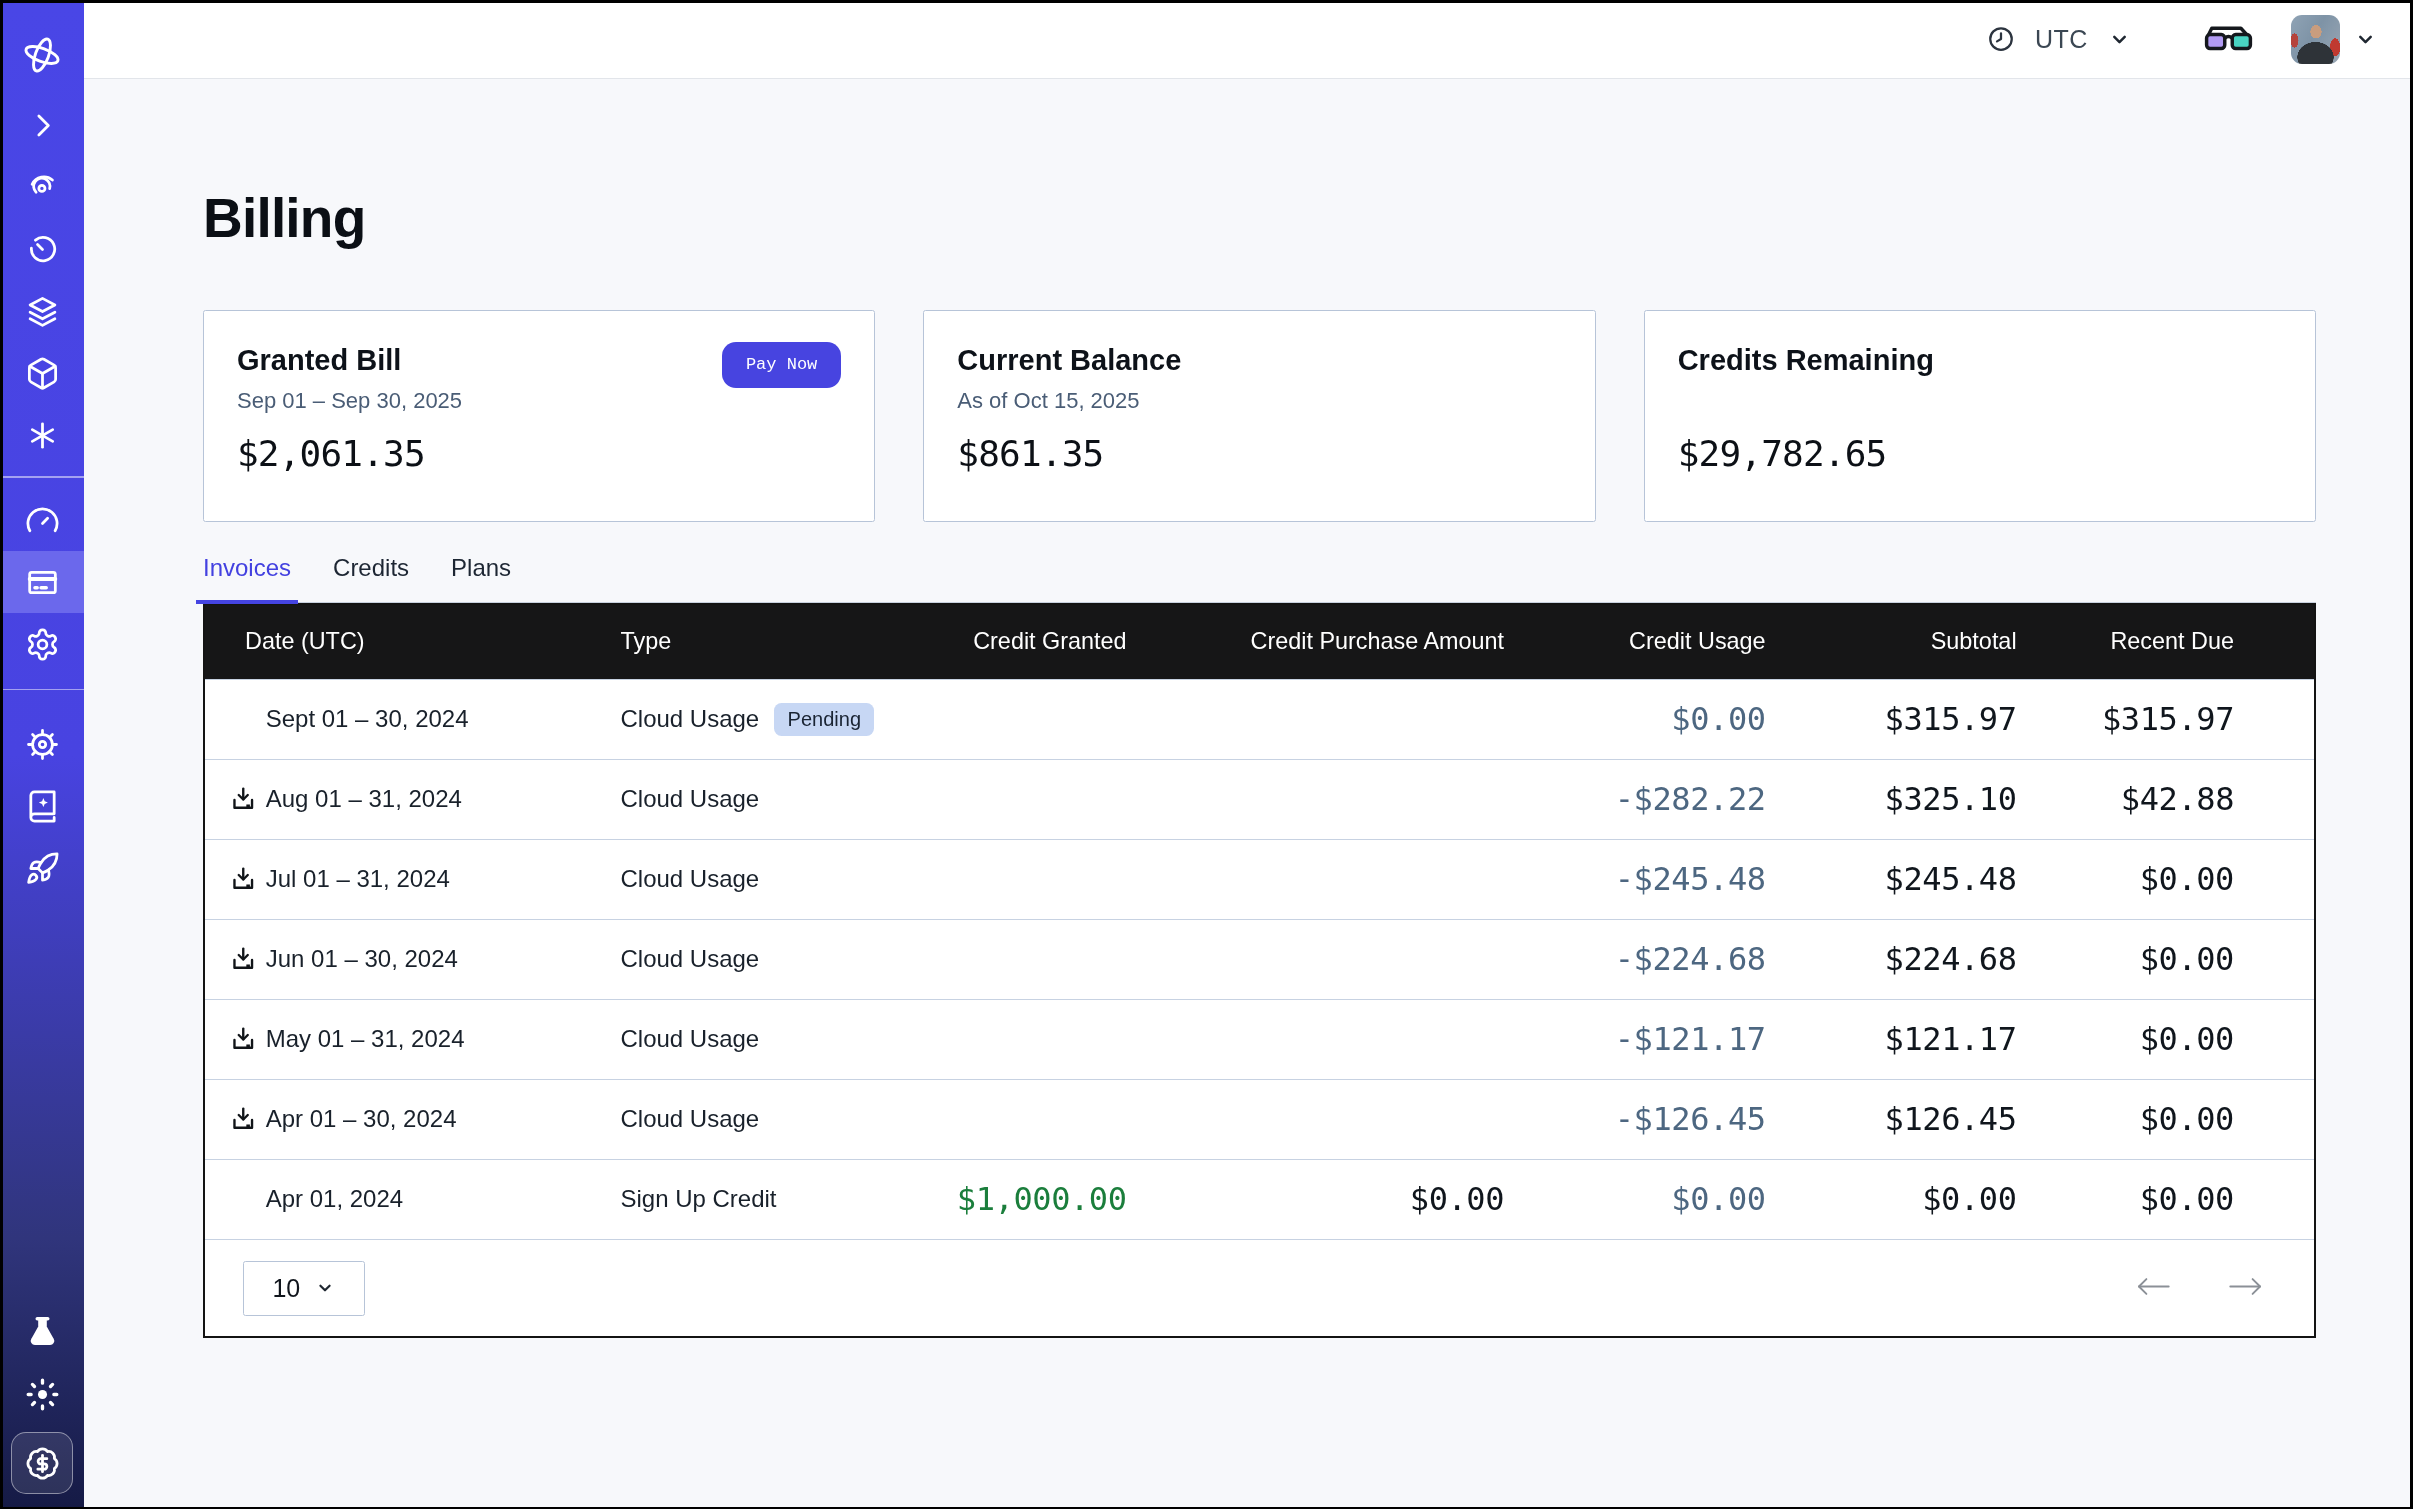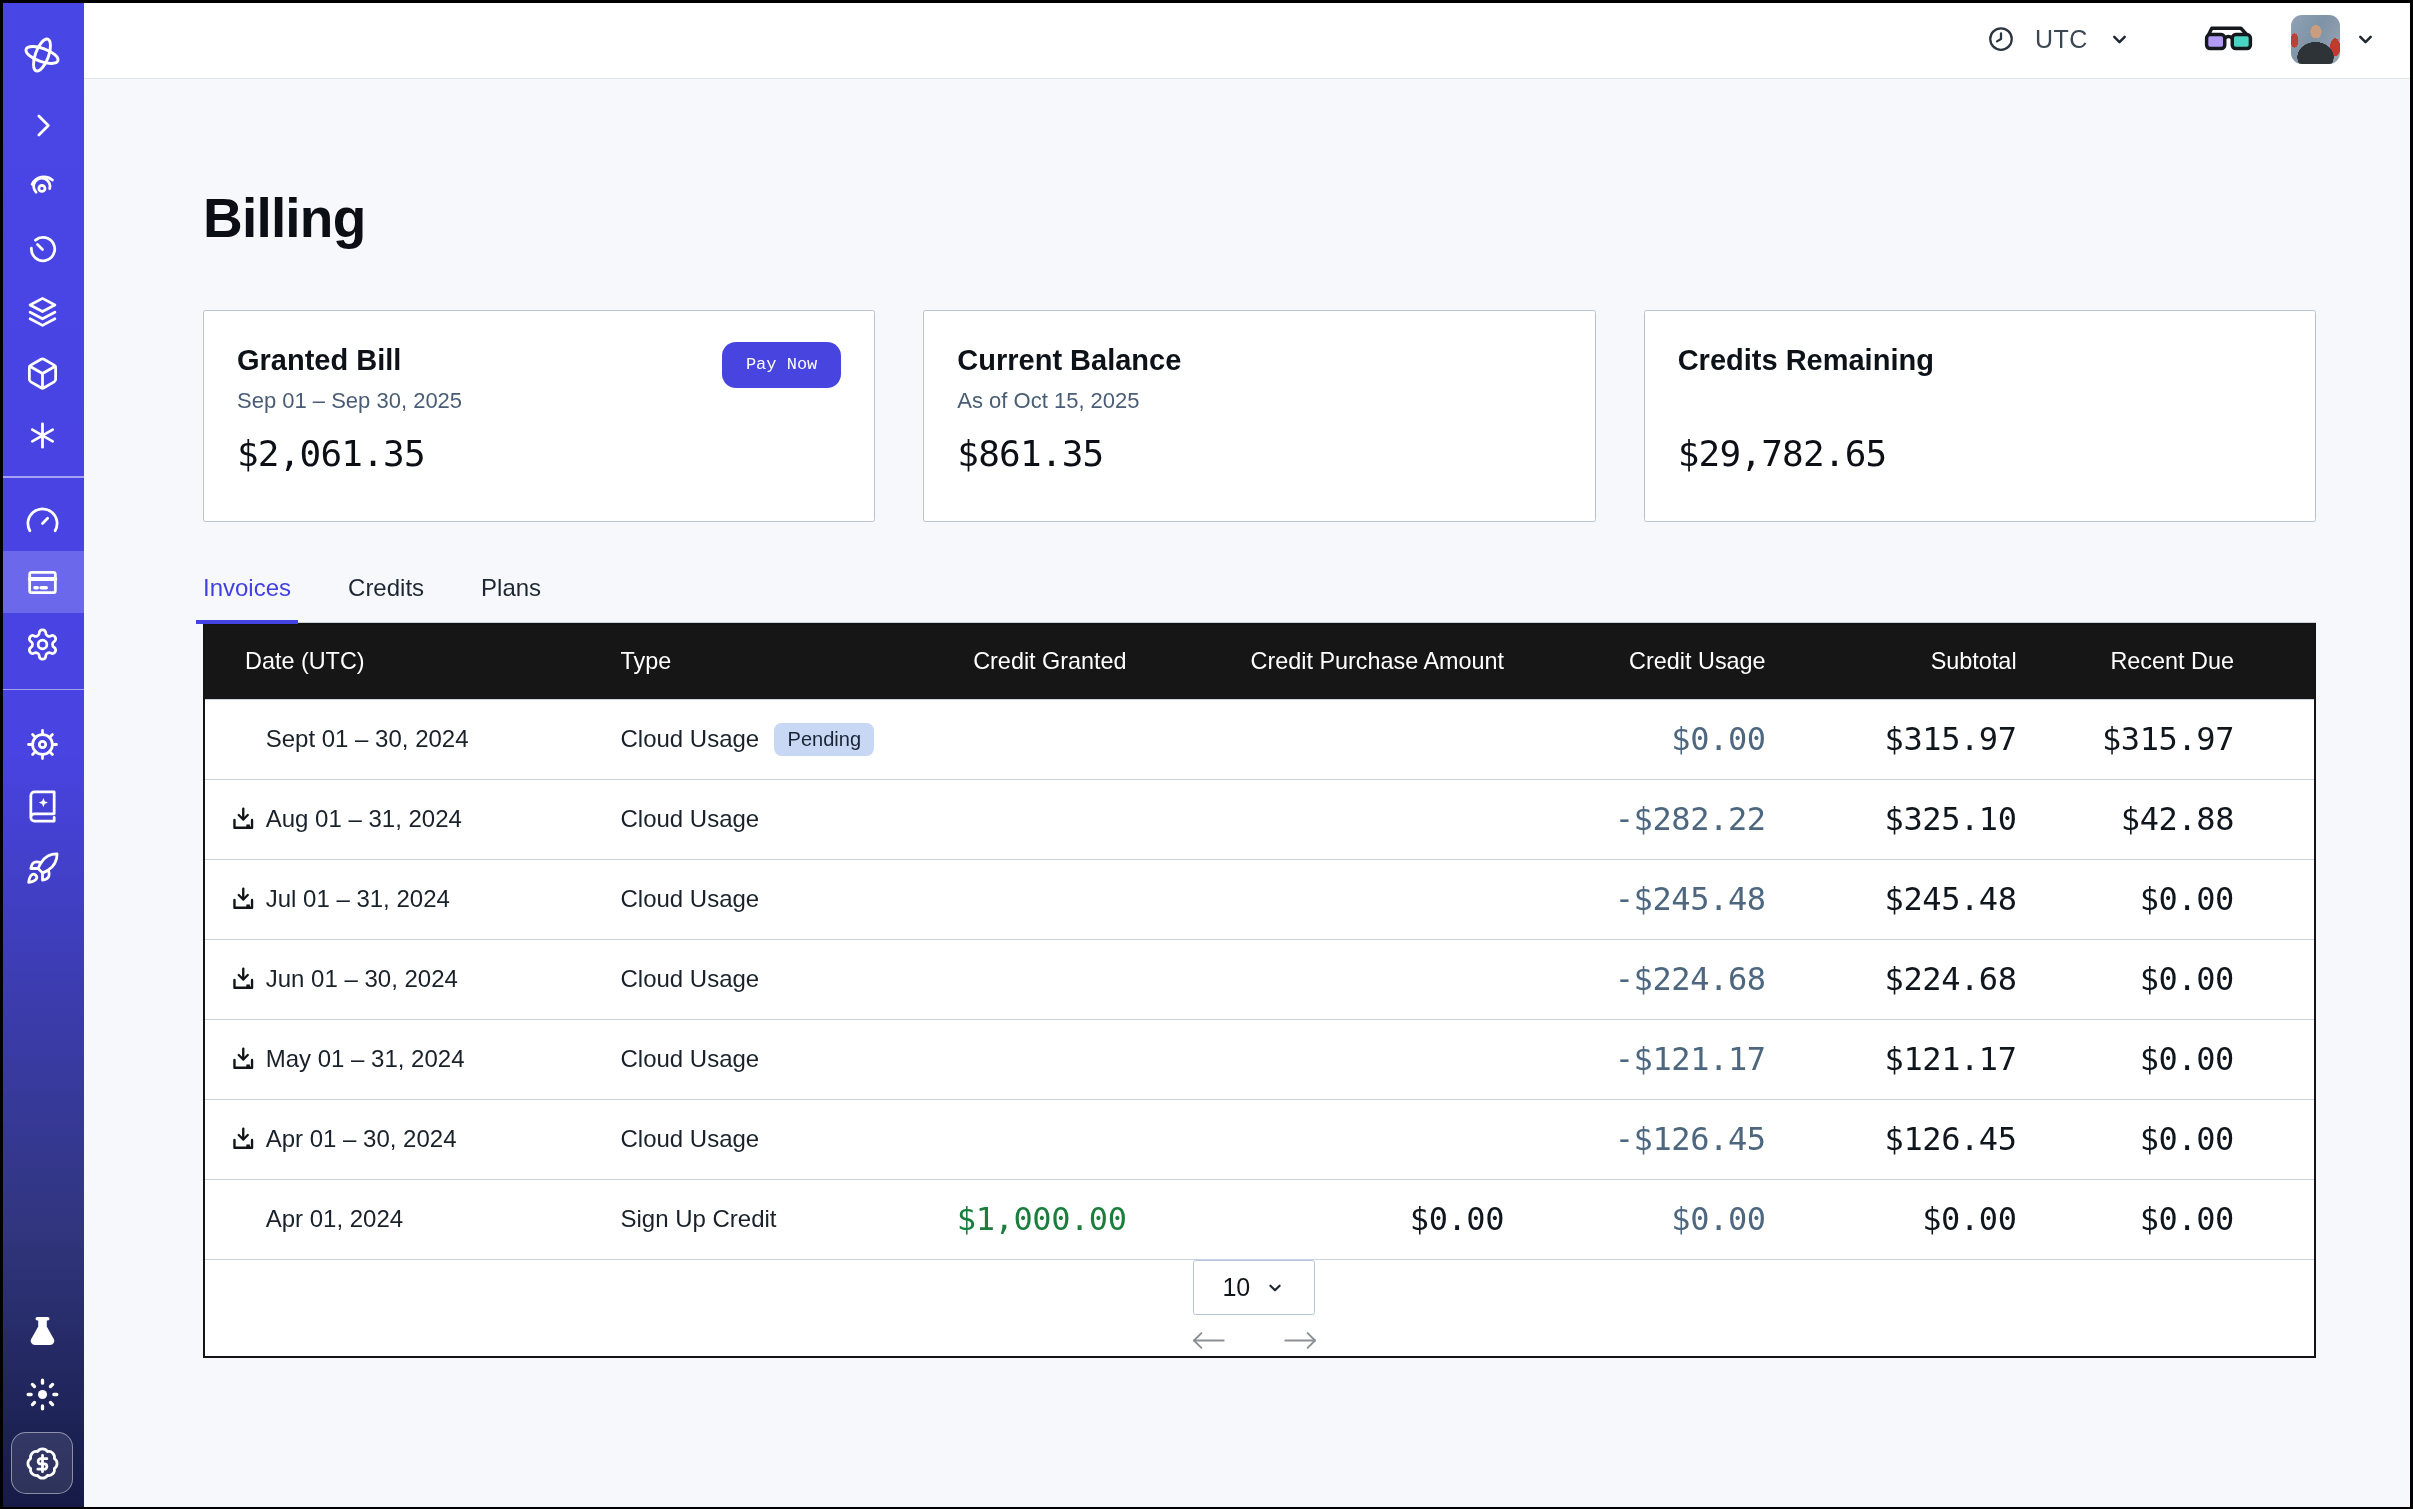--- a/index.html
+++ b/index.html
@@ -58,21 +58,21 @@
   .page-title { font-size:55px; line-height:65px; font-weight:600; letter-spacing:-0.8px; color:#0b0f15; }
 
   .cards { display:flex; gap:48px; margin-top:59px; }
   .card { flex:1; position:relative; background:#fff; border:1.7px solid #b7c4d8; border-radius:2.5px; height:212px; padding:33px 33px; }
   .card-title { font-size:29px; font-weight:600; color:#0d1219; }
   .card-sub { margin-top:11px; font-size:22px; color:#4a5d76; min-height:26px; }
   .card-amount { margin-top:19px; font-size:36px; letter-spacing:-0.8px; color:#0c1016; font-family:"DejaVu Sans Mono", monospace; }
   .pay-btn { position:absolute; top:31px; right:33px; background:#4744e0; color:#fff; border:none; border-radius:14px;
              font-size:17px; font-family:Liberation Mono, monospace; padding:13.4px 24px; cursor:pointer; }
 
-  .tabs { margin-top:52px; display:flex; gap:57px; border-bottom:1.7px solid #c8d1de; }
+  .tabs { margin-top:32px; display:flex; gap:42px; border-bottom:1.7px solid #c8d1de; }
   .tab { font-size:24px; padding-bottom:20px; color:#1d2633; position:relative; cursor:pointer; }
   .tab.active { color:#4341e0; }
   .tab.active::after { content:""; position:absolute; left:-6.7px; right:-6.7px; bottom:-1.7px; height:4.2px; background:#4544e2; }
 
   
   .table-wrap { border:2.5px solid #131313; background:#fff; }
   table { width:100%; border-collapse:collapse; table-layout:fixed; }
   thead tr { background:#161617; height:74px; }
   th { font-size:23.4px; font-weight:500; color:#fff; }
   .al { text-align:left; } .ar { text-align:right; }
@@ -84,21 +84,21 @@
   td.usage { color:#4d6781; }
   td.green { color:#1b7e3c; }
   .date-cell { display:flex; align-items:center; gap:6.7px; padding-left:22px; }
   .dl-slot { width:32px; height:32px; flex:none; display:flex; align-items:center; justify-content:center;
              background:none; border:none; cursor:pointer; }
   .dl-slot svg { width:28.5px; height:28.5px; stroke:#111519; fill:none; stroke-width:2; stroke-linecap:round; stroke-linejoin:round; }
   .type-cell { display:flex; align-items:center; gap:15px; }
   .pill { background:#c7d7f4; color:#1a2433; font-size:20px; padding:5px 13.4px; border-radius:7.5px; }
 
   .pag-row { height:97px; display:flex; align-items:center; justify-content:space-between;
-             padding:0 49px 0 38px; border-top:1.7px solid #c7d2e2;flex-direction:column; }
+             padding:0 49px 0 38px; border-top:1.7px solid #c7d2e2; }
   .page-select { width:122px; height:55px; border:1.7px solid #b7c4d8; border-radius:2.5px; background:#fff;
                  display:flex; align-items:center; justify-content:center; gap:13.4px; font-size:25px; color:#10151c;
                  font-family:inherit; cursor:pointer; }
   .page-select svg { width:22px; height:22px; stroke:#1f2731; fill:none; stroke-width:2.4; stroke-linecap:round; stroke-linejoin:round; }
   .pag-arrows { display:flex; gap:55px; }
   .arrow-btn { background:none; border:none; cursor:pointer; }
   .arrow-btn svg { width:38px; height:25px; stroke:#8b9097; fill:none; stroke-width:2.3; stroke-linecap:round; stroke-linejoin:round; }
 </style>
 </head>
 <body>

